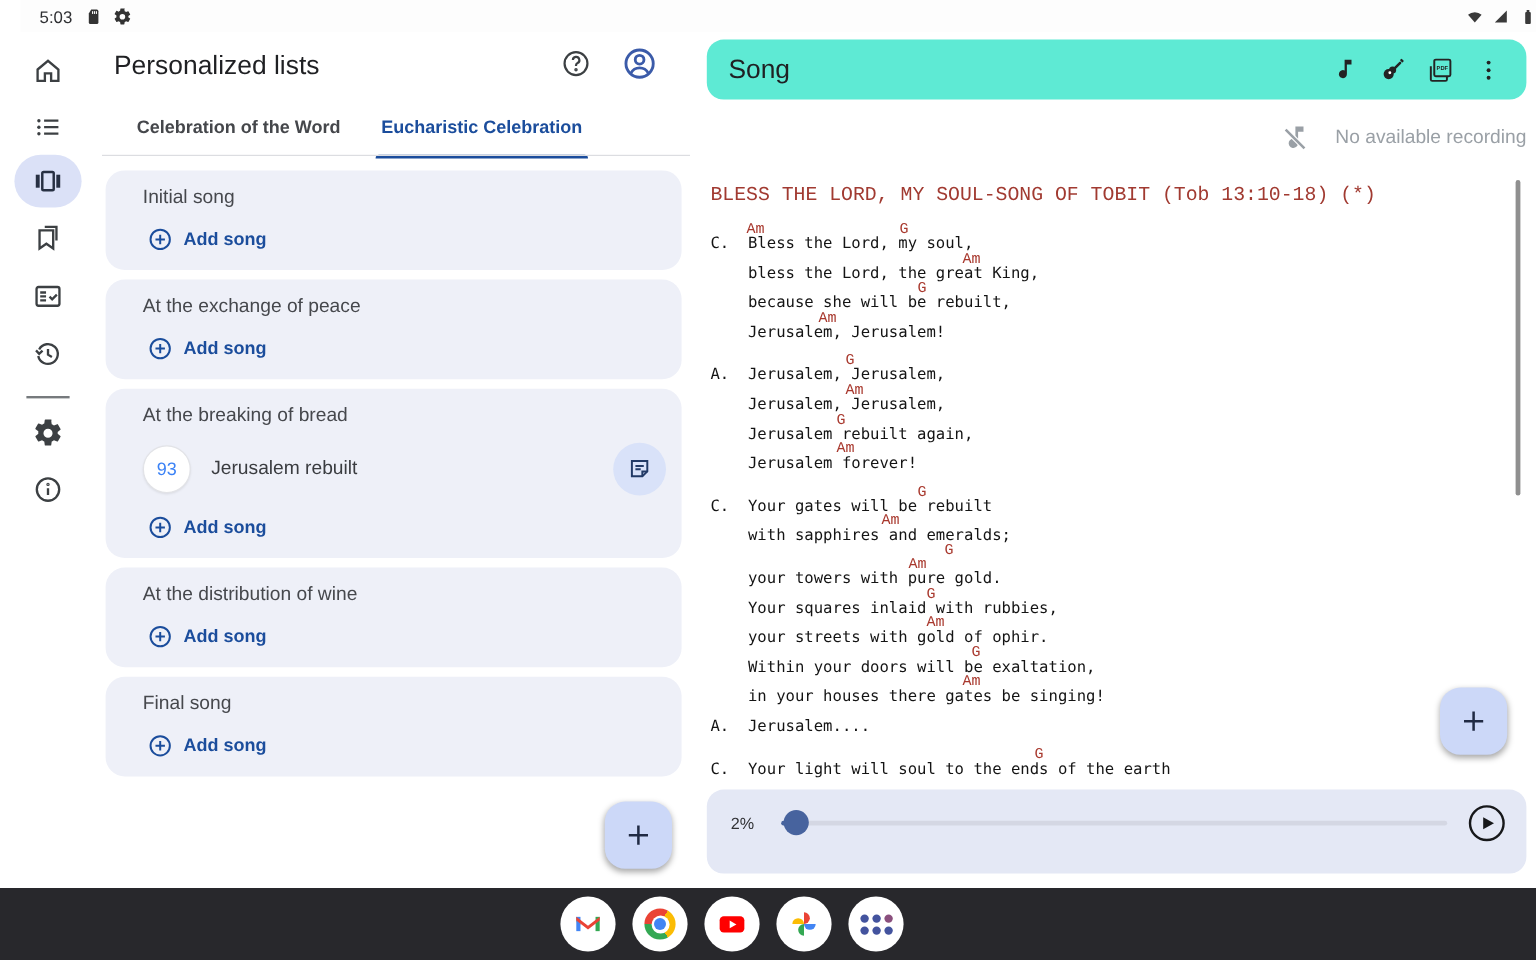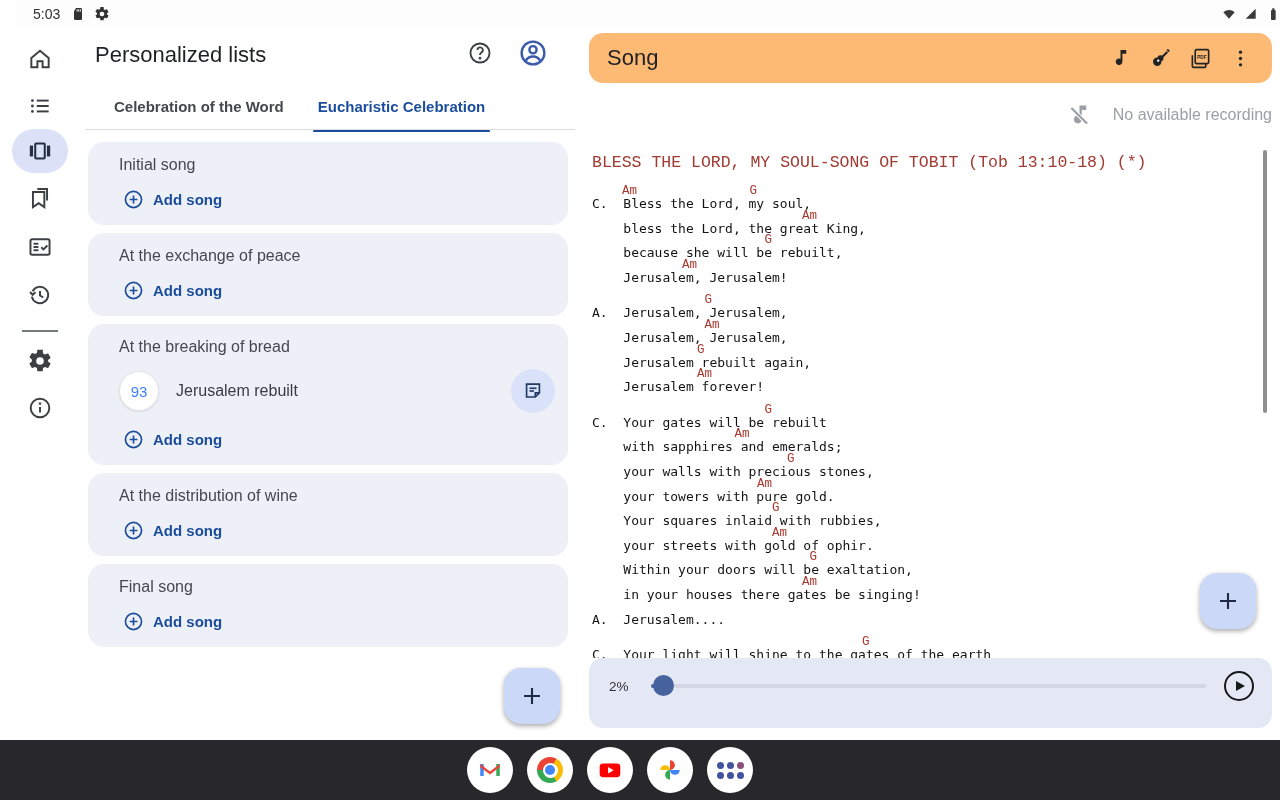--- a/index.html
+++ b/index.html
@@ -54,21 +54,21 @@
   .note-btn svg { width:22px; height:22px; }
 
   .fab { position:absolute; width:56px; height:56px; border-radius:17px; background:#ccd8f8;
     display:flex; align-items:center; justify-content:center; cursor:pointer;
     box-shadow:0 2px 5px rgba(0,0,0,.35); }
   .fab svg { width:24px; height:24px; }
   .left-fab { left:424px; top:641px; }
 
   
   .right-pane { position:absolute; left:585px; top:0; width:695px; height:713px; background:#fff; }
-  .rp-header { position:absolute; left:4px; top:6px; width:683px; height:50px; background:#fdba74; border-radius:14px;
+  .rp-header { position:absolute; left:4px; top:6px; width:683px; height:50px; background:#5eead4; border-radius:14px;
     display:flex; align-items:center; padding:0 12px 0 18px; }
   .rp-title { font-size:22px; color:#1f2023; }
   .rp-icons { margin-left:auto; display:flex; align-items:center; }
   .rp-icon { width:40px; height:40px; display:flex; align-items:center; justify-content:center; cursor:pointer; }
   .rp-icon svg { width:23px; height:23px; }
 
   .recording-row { position:absolute; left:4px; top:62px; width:683px; height:52px; background:#fff;
     display:flex; align-items:center; padding-left:24px;justify-content:flex-end; }
   .recording-row svg { width:27px; height:27px; }
   .recording-text { font-size:16px; color:#9aa0a6; margin-left:20px; }
@@ -369,36 +369,35 @@
           <div class="l-chord">              G</div>
           <div class="l-lyric">    Jerusalem rebuilt again,</div>
           <div class="l-chord">              Am</div>
           <div class="l-lyric">    Jerusalem forever!</div>
           <div class="l-blank"> </div>
           <div class="l-chord">                       G</div>
           <div class="l-lyric">C.  Your gates will be rebuilt</div>
           <div class="l-chord">                   Am</div>
           <div class="l-lyric">    with sapphires and emeralds;</div>
           <div class="l-chord">                          G</div>
-          <div class="l-lyric">    your walls with precious stones,</div>
           <div class="l-chord">                      Am</div>
           <div class="l-lyric">    your towers with pure gold.</div>
           <div class="l-chord">                        G</div>
           <div class="l-lyric">    Your squares inlaid with rubbies,</div>
           <div class="l-chord">                        Am</div>
           <div class="l-lyric">    your streets with gold of ophir.</div>
           <div class="l-chord">                             G</div>
           <div class="l-lyric">    Within your doors will be exaltation,</div>
           <div class="l-chord">                            Am</div>
           <div class="l-lyric">    in your houses there gates be singing!</div>
           <div class="l-blank"> </div>
           <div class="l-lyric">A.  Jerusalem....</div>
           <div class="l-blank"> </div>
           <div class="l-chord">                                    G</div>
-          <div class="l-lyric">C.  Your light will shine to the gates of the earth</div>
+          <div class="l-lyric">C.  Your light will soul to the ends of the earth</div>
         </div>
 
       <div class="scrollbar"></div>
 
       <div class="player-bar">
         <span class="tempo-label">2%</span>
         <span class="track-wrap">
           <span class="track"></span>
           <span class="track-fill"></span>
           <span class="thumb"></span>

